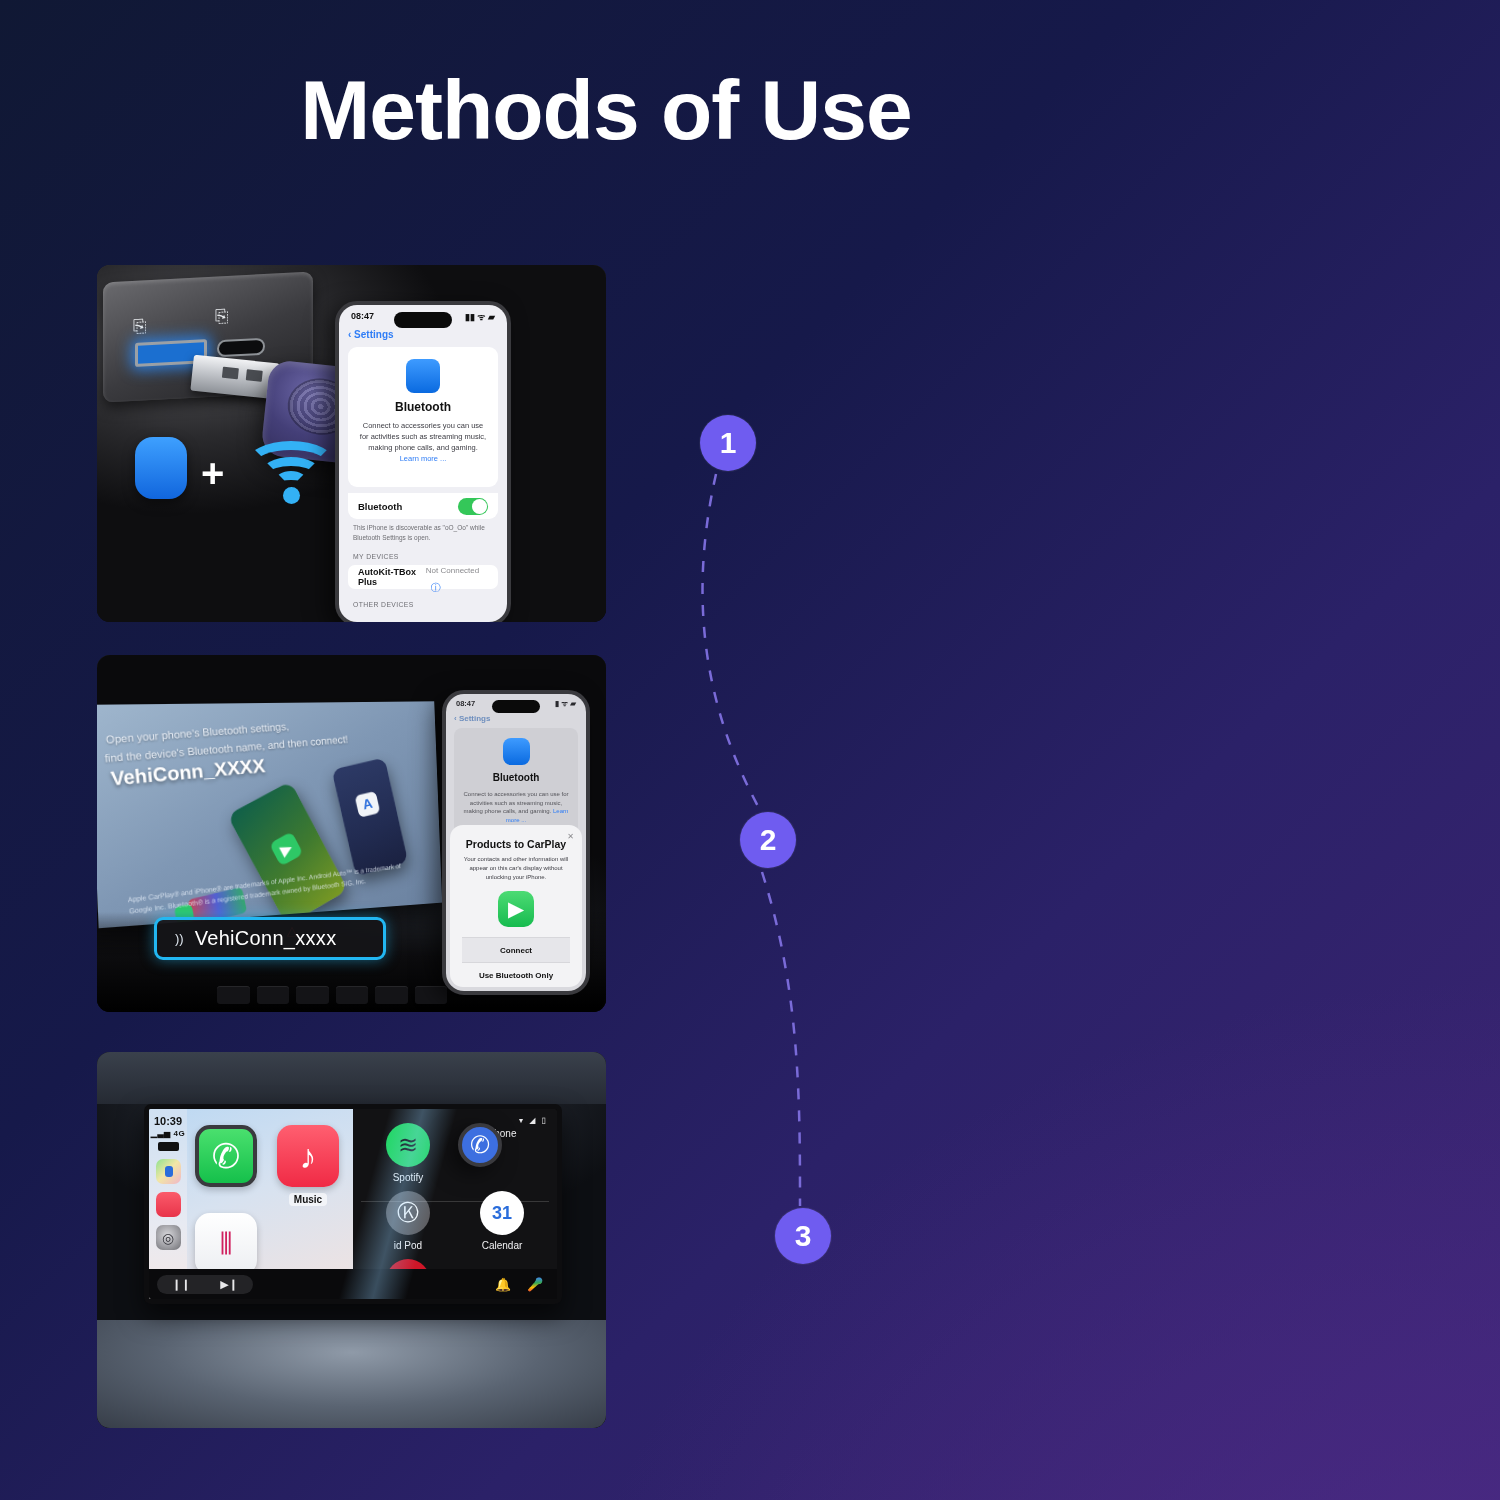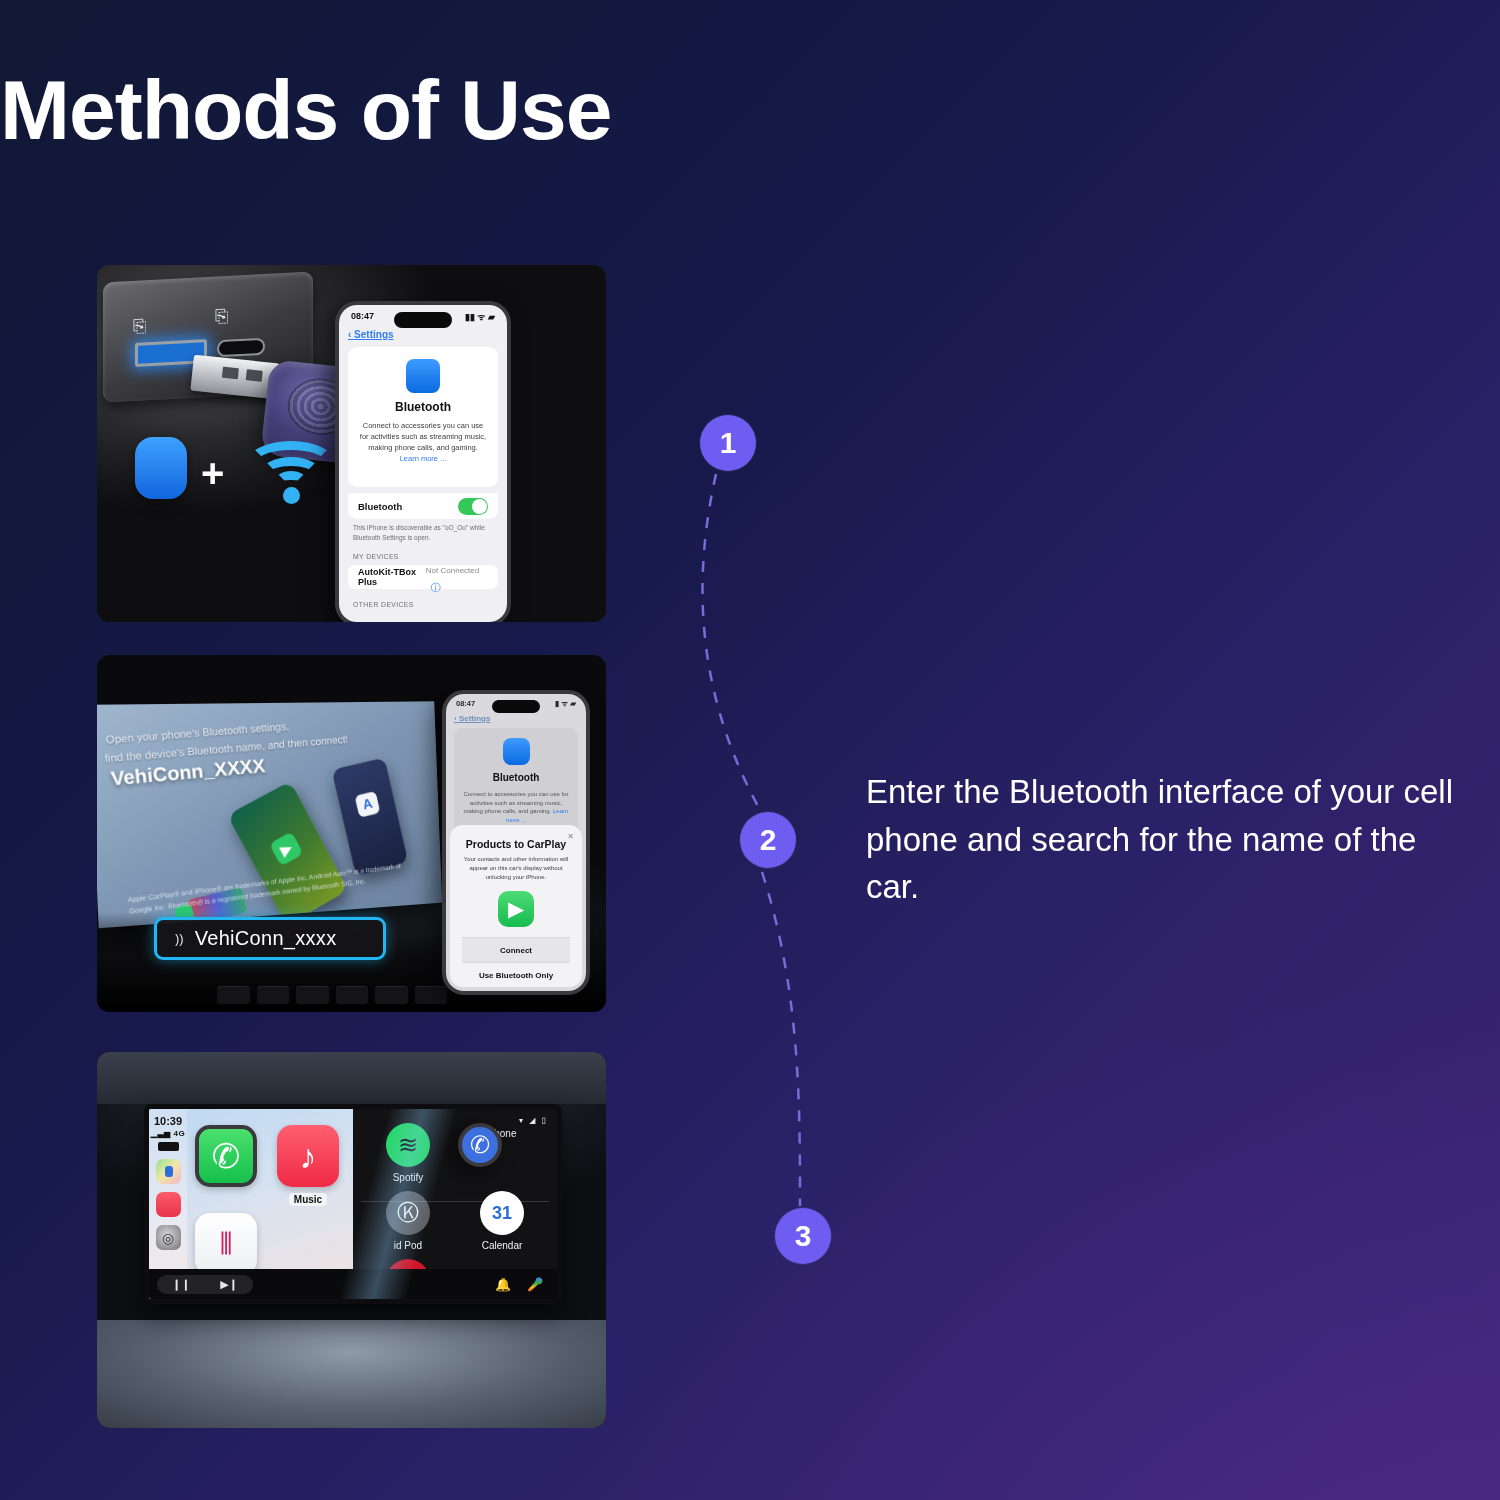--- a/index.html
+++ b/index.html
@@ -13,21 +13,21 @@
     position: relative;
     width: 1500px; height: 1500px;
     background:
       radial-gradient(ellipse 1500px 1200px at 100% 115%, #4b2a86 0%, rgba(75,42,134,0) 62%),
       linear-gradient(135deg, #101834 0%, #16194a 38%, #2b2168 66%, #3e2574 100%);
   }
 
   
   .title {
     position: absolute; top: 62px; left: 0; width: 1212px;
-    text-align: left;
+    text-align: center;
     color: #ffffff;
     font-size: 84px;
     font-weight: 700;
     letter-spacing: -1px;
   }
 
   
   .panel {
     position: absolute;
     border-radius: 13px;
@@ -125,21 +125,21 @@
   .phone-screen { position: absolute; inset: 0; background: #efeff4; }
   .dyn-island {
     position: absolute; left: 50%; transform: translateX(-50%);
     background: #0a0a0a; border-radius: 999px;
   }
   .ios-status {
     position: absolute; left: 0; right: 0; top: 0;
     display: flex; align-items: center; justify-content: space-between;
     color: #111; font-weight: 700; gap: 25px;
   }
-  .ios-back { position: absolute; color: #2f7df6; font-weight: 600; text-decoration: underline; }
+  .ios-back { position: absolute; color: #2f7df6; font-weight: 600; }
   .bt-tile {
     background: linear-gradient(180deg,#3e9bff 0%,#0a6ae0 100%);
     border-radius: 8px; display: flex; align-items: center; justify-content: center;
     color: #fff; margin: 0 auto;
   }
   .toggle-on {
     background: #34c759; border-radius: 999px; position: relative;
   }
   .toggle-on::after {
     content: ""; position: absolute; right: 1px; top: 1px; bottom: 1px; aspect-ratio: 1/1;
@@ -628,15 +628,14 @@
 
   <svg class="connector" viewBox="0 0 1500 1500">
     <path d="M716,474 C690,590 700,700 760,810" stroke="#7a6bd8" stroke-width="2.5" fill="none" stroke-dasharray="11 11"></path>
     <path d="M762,872 C800,990 800,1100 800,1206" stroke="#7a6bd8" stroke-width="2.5" fill="none" stroke-dasharray="11 11"></path>
   </svg>
 
   <div class="badge" id="badge1">1</div>
   <div class="badge" id="badge2">2</div>
   <div class="badge" id="badge3">3</div>
 
-  <div class="step-text" id="text2">Enter the Bluetooth interface of your cell phone and search for the name of the car.</div>
 
 </div>
 
 </body></html>

